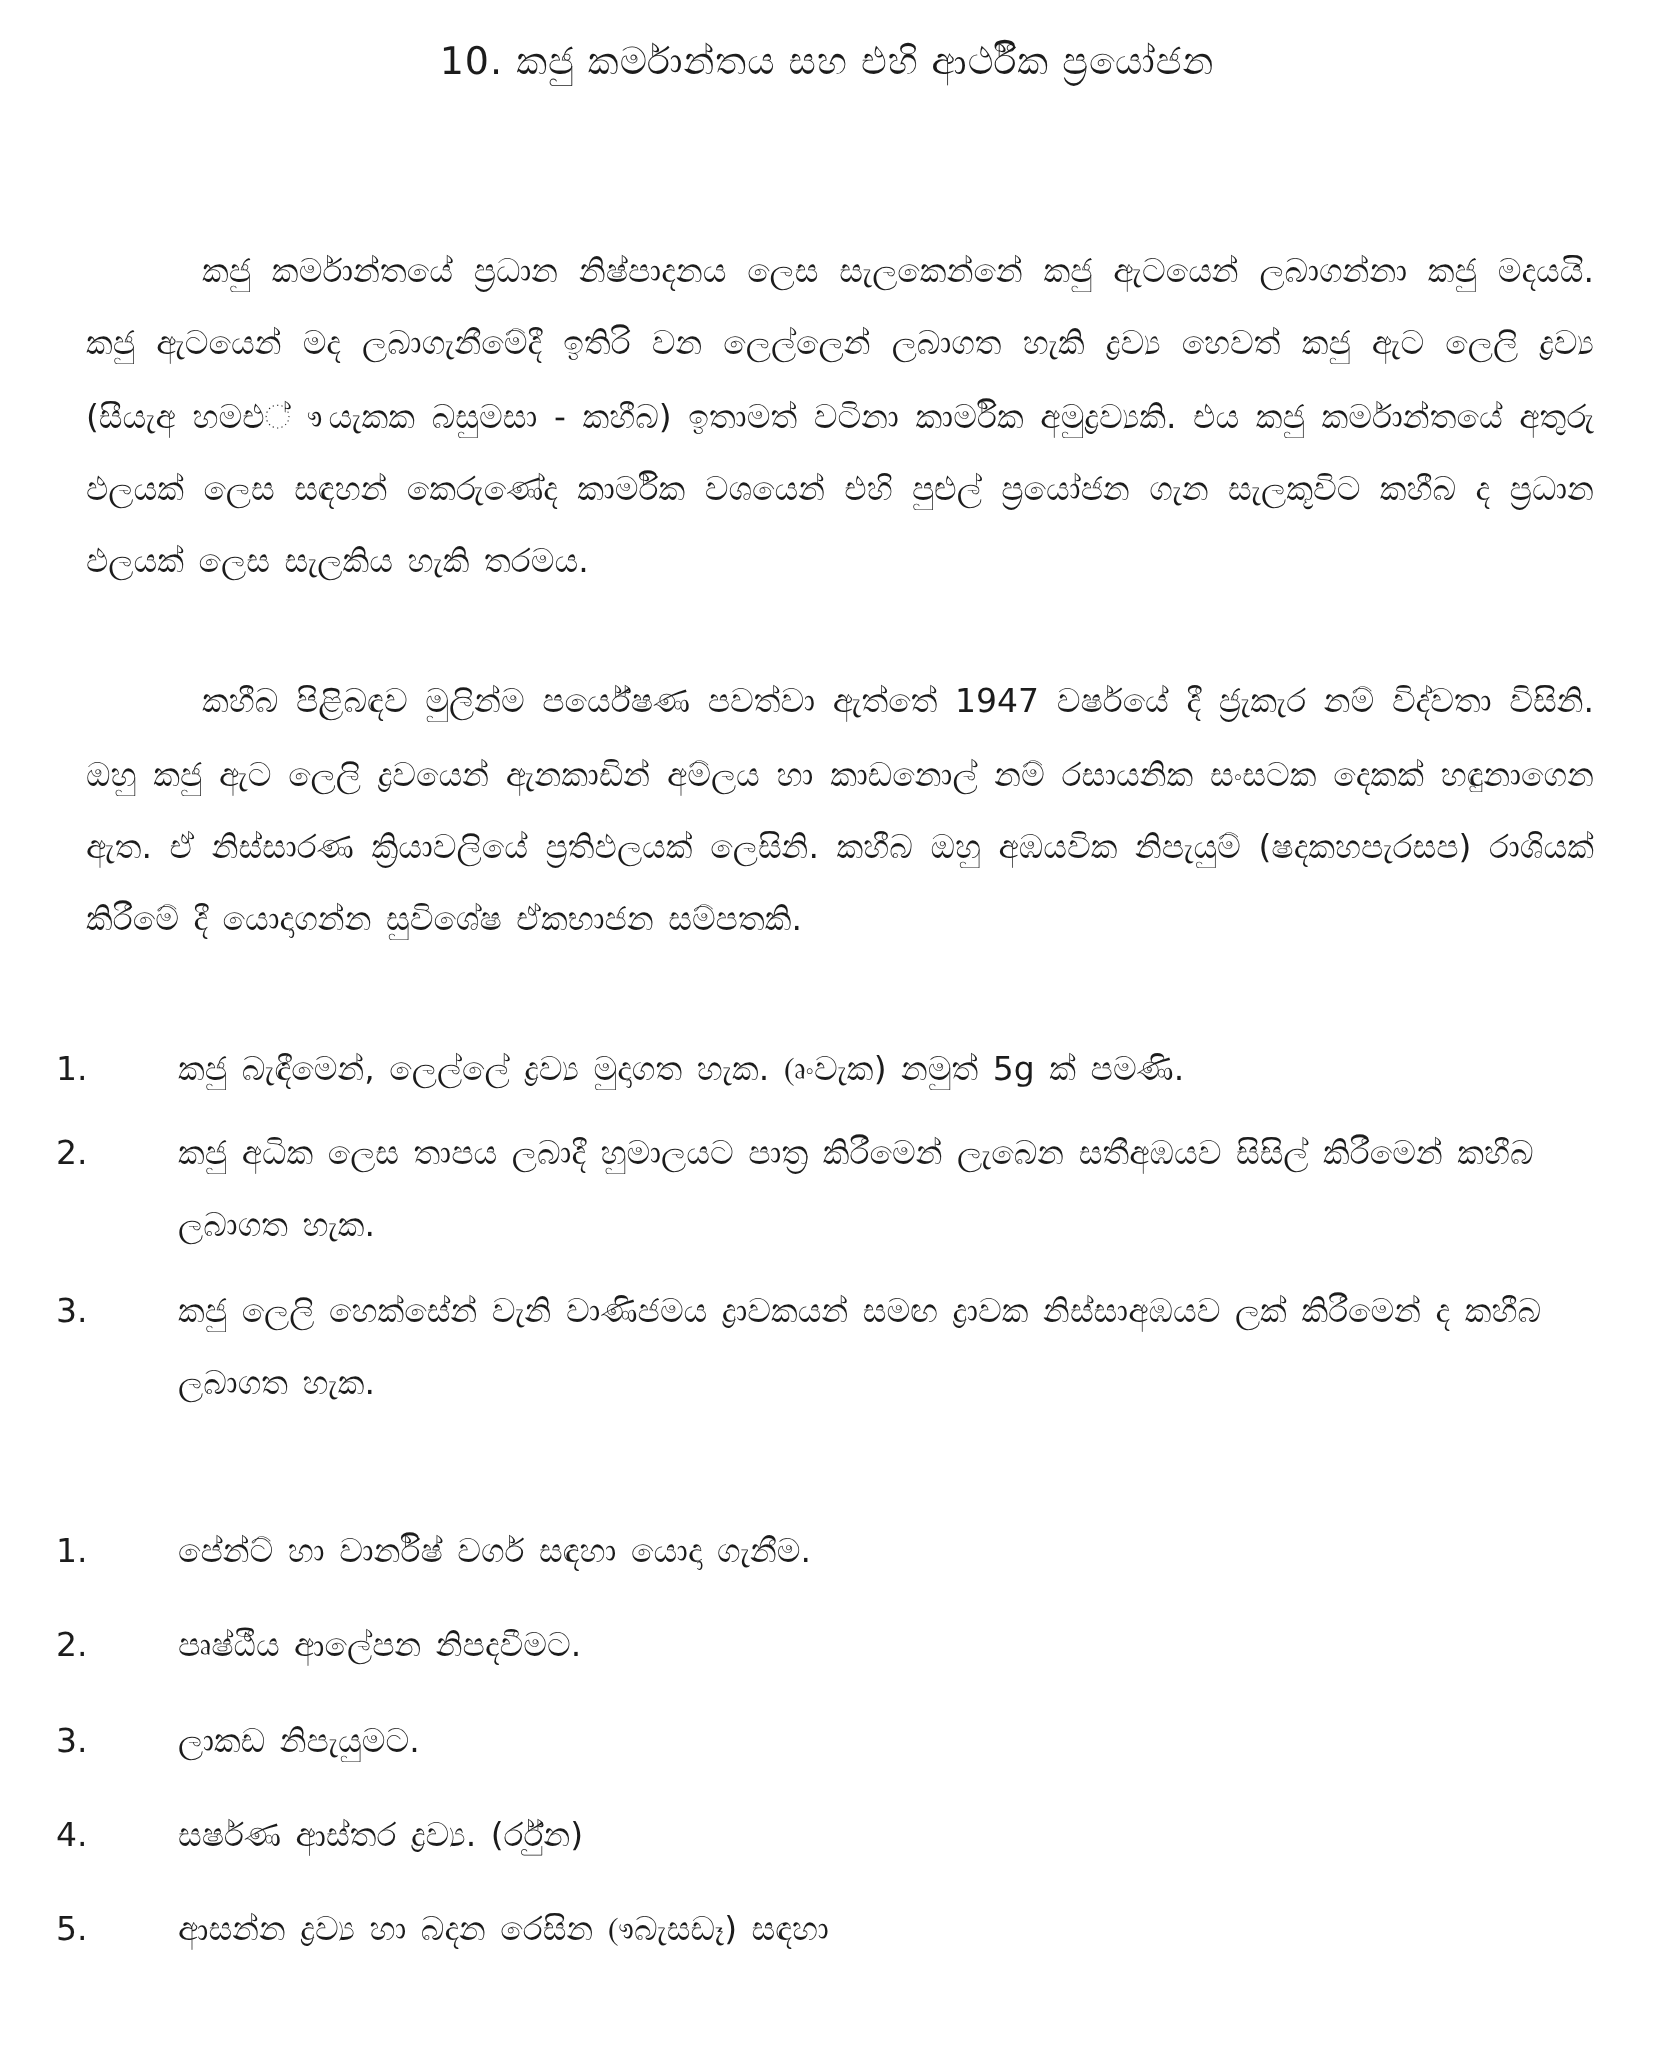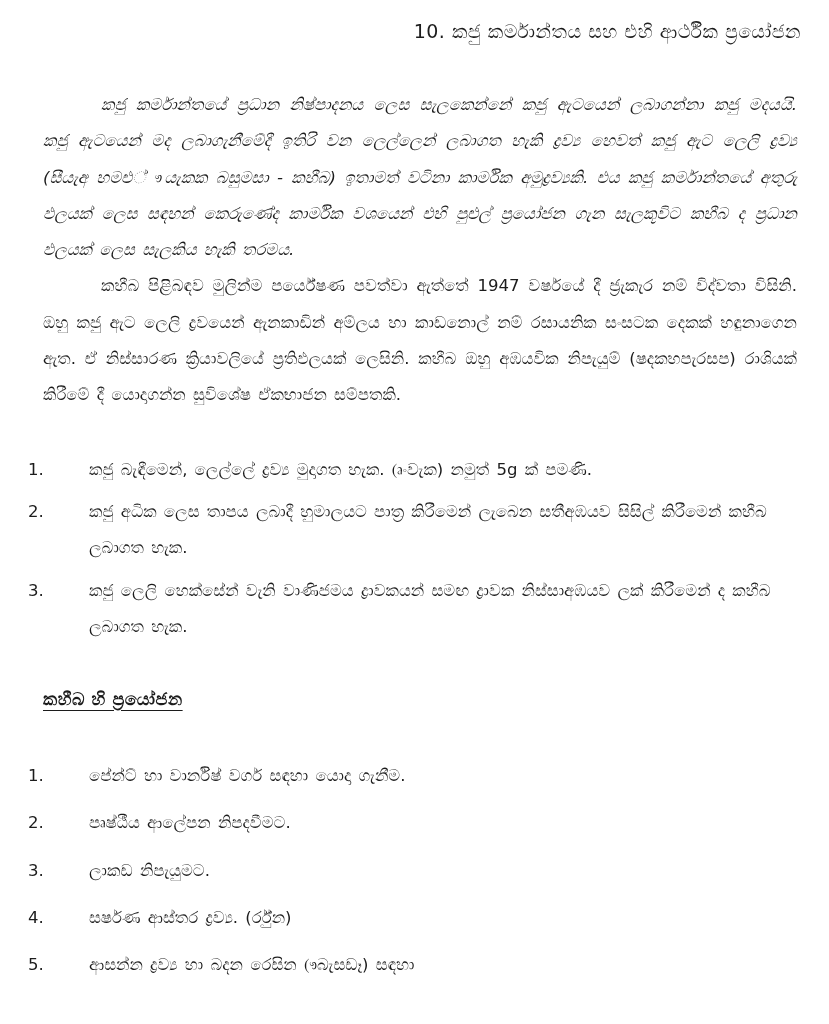--- a/index.html
+++ b/index.html
@@ -12,39 +12,39 @@
     width: 829px;
     height: 1024px;
     box-sizing: border-box;
     background: #ffffff;
     color: #1c1c1c;
     font-family: "DejaVu Sans", sans-serif;
     padding: 14px 28px 20px 26px;
     overflow: hidden;
   }
   .doc-title {
-    text-align: right;
+    text-align: center;
     font-size: 19px;
     font-weight: normal;
     letter-spacing: 0.5px;
     margin: 6px 0 0 0;
   }
   .para {
     font-size: 16.5px;
     line-height: 2.2;
     text-align: justify;
     margin: 0 4px 0 17px;
     text-indent: 58px;
     word-spacing: 2px;
   }
   .para.first {
-    margin-top: 44px;
-    font-style: italic;
+    margin-top: 76px;
   }
   .para.second {
+    margin-top: 34px;
   }
   .num-list {
     margin-top: 38px;
   }
   .num-list.uses {
     margin-top: 48px;
   }
   .list-item {
     display: flex;
     align-items: flex-start;
@@ -95,21 +95,20 @@
     <div class="list-item">
       <span class="item-num">2.</span>
       <span class="item-text">කජු අධික ලෙස තාපය ලබාදී හුමාලයට පාත්‍ර කිරීමෙන් ලැබෙන සතීඅඹයව සිසිල් කිරීමෙන් කහීබ ලබාගත හැක.</span>
     </div>
     <div class="list-item">
       <span class="item-num">3.</span>
       <span class="item-text">කජු ලෙලි හෙක්සේන් වැනි වාණිජමය ද්‍රාවකයන් සමඟ ද්‍රාවක නිස්සාඅඹයව ලක් කිරීමෙන් ද කහීබ ලබාගත හැක.</span>
     </div>
   </div>
 
-  <h2 class="section-heading">කහීබ හි ප්‍රයෝජන</h2>
 
   <div class="num-list uses">
     <div class="list-item">
       <span class="item-num">1.</span>
       <span class="item-text">පේන්ට් හා වාර්නිෂ් වර්ග සඳහා යොදා ගැනීම.</span>
     </div>
     <div class="list-item">
       <span class="item-num">2.</span>
       <span class="item-text">පෘෂ්ඨීය ආලේපන නිපදවීමට.</span>
     </div>

